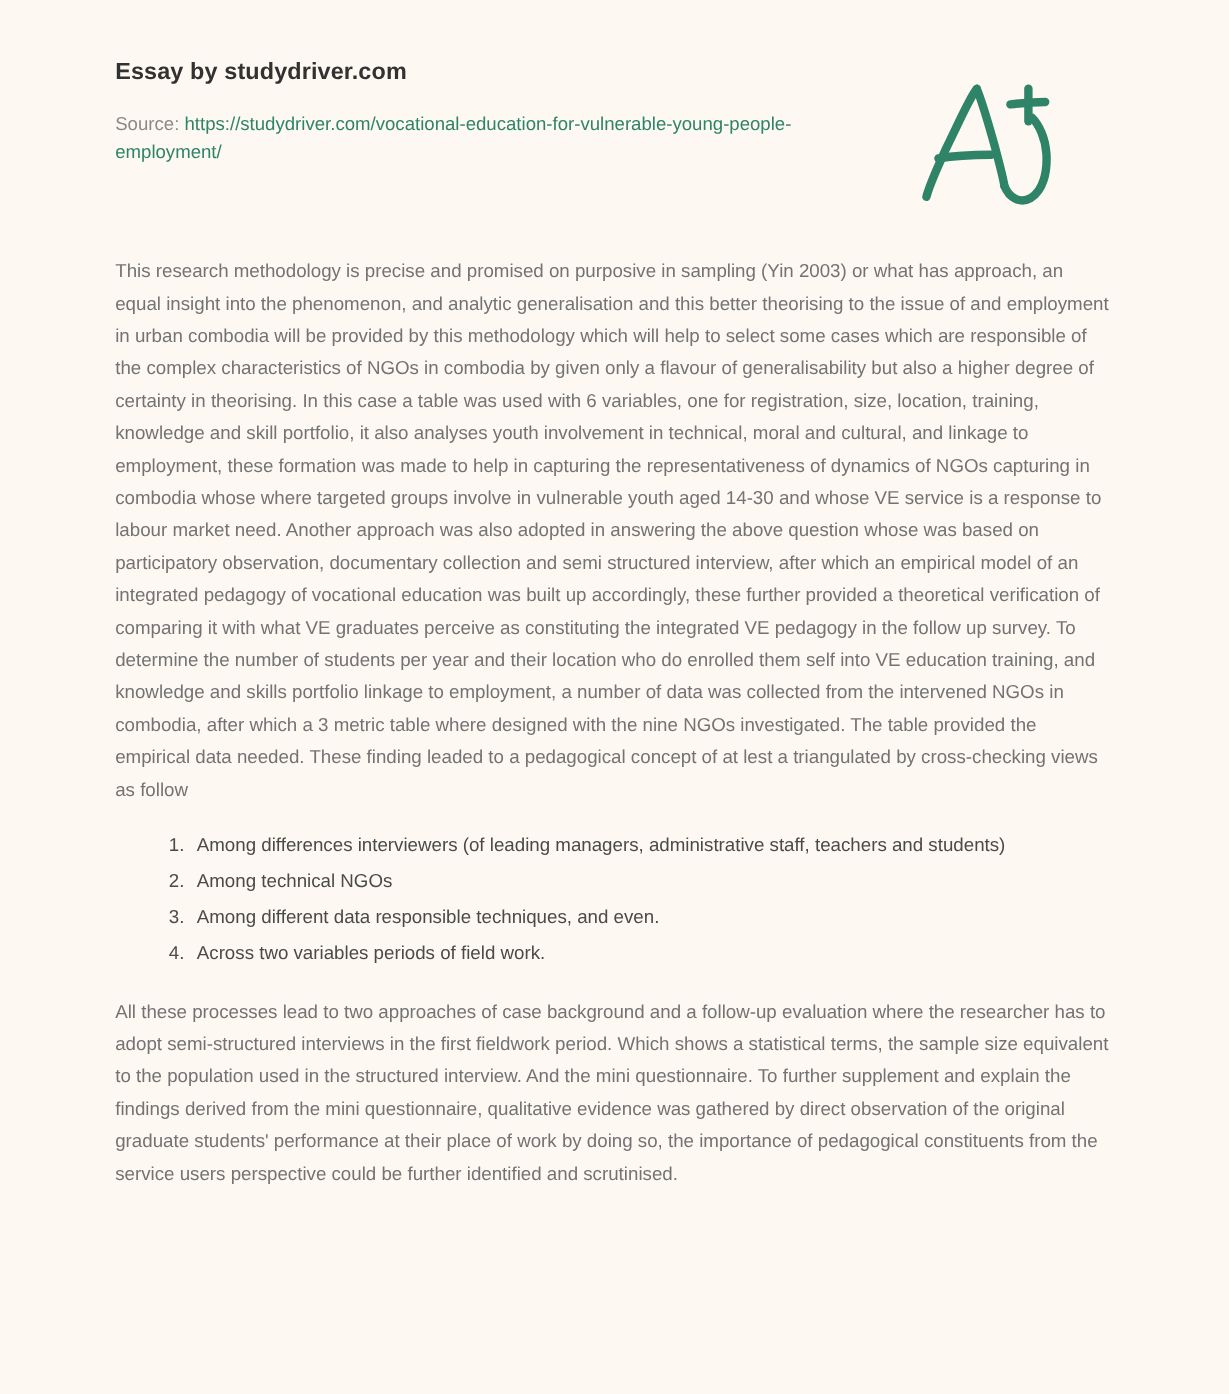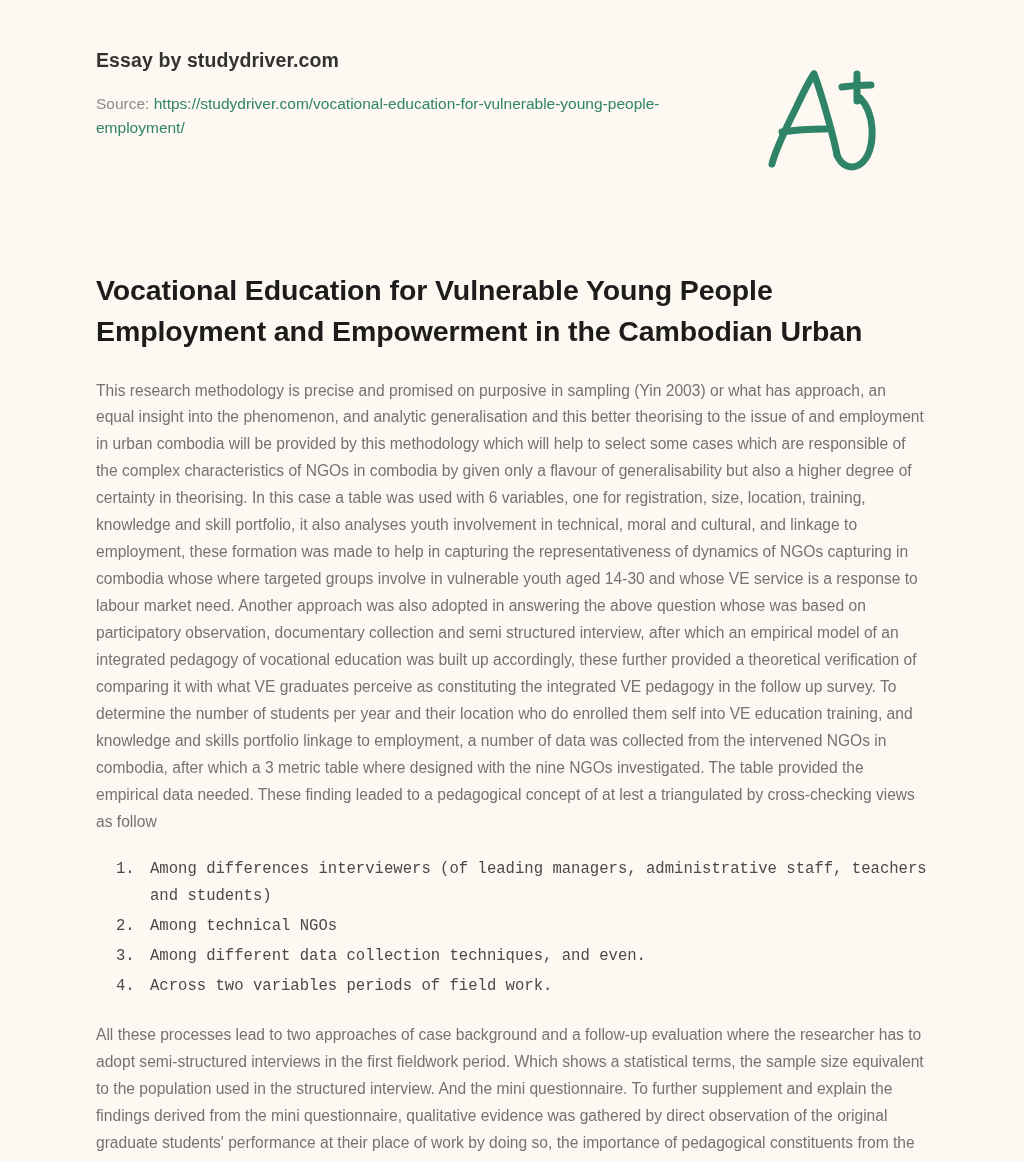--- a/index.html
+++ b/index.html
@@ -96,23 +96,22 @@
 
   ol.steps {
     margin: 20px 0 22px 0;
     padding-left: 46px;
     font-size: 15.6px;
     line-height: 1.73;
     color: #4a4a48;
   }
 
   ol.steps li {
-    margin: 0 0 3px 2px;
+    margin: 0 0 3px 16px;
     padding-left: 6px;
-    font-family: Liberation Mono, monospace;
   }
 </style>
 </head>
 <body>
 
 <div class="page">
 
   <div class="header">
 
     <div class="byline">Essay by studydriver.com</div>
@@ -136,30 +135,29 @@
 
           <path d="M99 14 C99 22 99 32 99 41" stroke-width="7"></path>
 
           <path d="M84 27 C92 26 103 25 113 25" stroke-width="7"></path>
         </g>
       </svg>
     </div>
 
   </div>
 
-  <h1 class="doc-title">Vocational Education for Vulnerable Young People Employment and Empowerment in the Cambodian Urban</h1>
 
   <div class="body-content">
 
     <p>This research methodology is precise and promised on purposive in sampling (Yin 2003) or what has approach, an equal insight into the phenomenon, and analytic generalisation and this better theorising to the issue of and employment in urban combodia will be provided by this methodology which will help to select some cases which are responsible of the complex characteristics of NGOs in combodia by given only a flavour of generalisability but also a higher degree of certainty in theorising. In this case a table was used with 6 variables, one for registration, size, location, training, knowledge and skill portfolio, it also analyses youth involvement in technical, moral and cultural, and linkage to employment, these formation was made to help in capturing the representativeness of dynamics of NGOs capturing in combodia whose where targeted groups involve in vulnerable youth aged 14-30 and whose VE service is a response to labour market need. Another approach was also adopted in answering the above question whose was based on participatory observation, documentary collection and semi structured interview, after which an empirical model of an integrated pedagogy of vocational education was built up accordingly, these further provided a theoretical verification of comparing it with what VE graduates perceive as constituting the integrated VE pedagogy in the follow up survey. To determine the number of students per year and their location who do enrolled them self into VE education training, and knowledge and skills portfolio linkage to employment, a number of data was collected from the intervened NGOs in combodia, after which a 3 metric table where designed with the nine NGOs investigated. The table provided the empirical data needed. These finding leaded to a pedagogical concept of at lest a triangulated by cross-checking views as follow</p>
 
     <ol class="steps">
       <li>Among differences interviewers (of leading managers, administrative staff, teachers and students)</li>
       <li>Among technical NGOs</li>
-      <li>Among different data collection techniques, and even.</li>
+      <li>Among different data responsible techniques, and even.</li>
       <li>Across two variables periods of field work.</li>
     </ol>
 
     <p>All these processes lead to two approaches of case background and a follow-up evaluation where the researcher has to adopt semi-structured interviews in the first fieldwork period. Which shows a statistical terms, the sample size equivalent to the population used in the structured interview. And the mini questionnaire. To further supplement and explain the findings derived from the mini questionnaire, qualitative evidence was gathered by direct observation of the original graduate students' performance at their place of work by doing so, the importance of pedagogical constituents from the service users perspective could be further identified and scrutinised.</p>
 
   </div>
 
 </div>
 
 </body></html>

